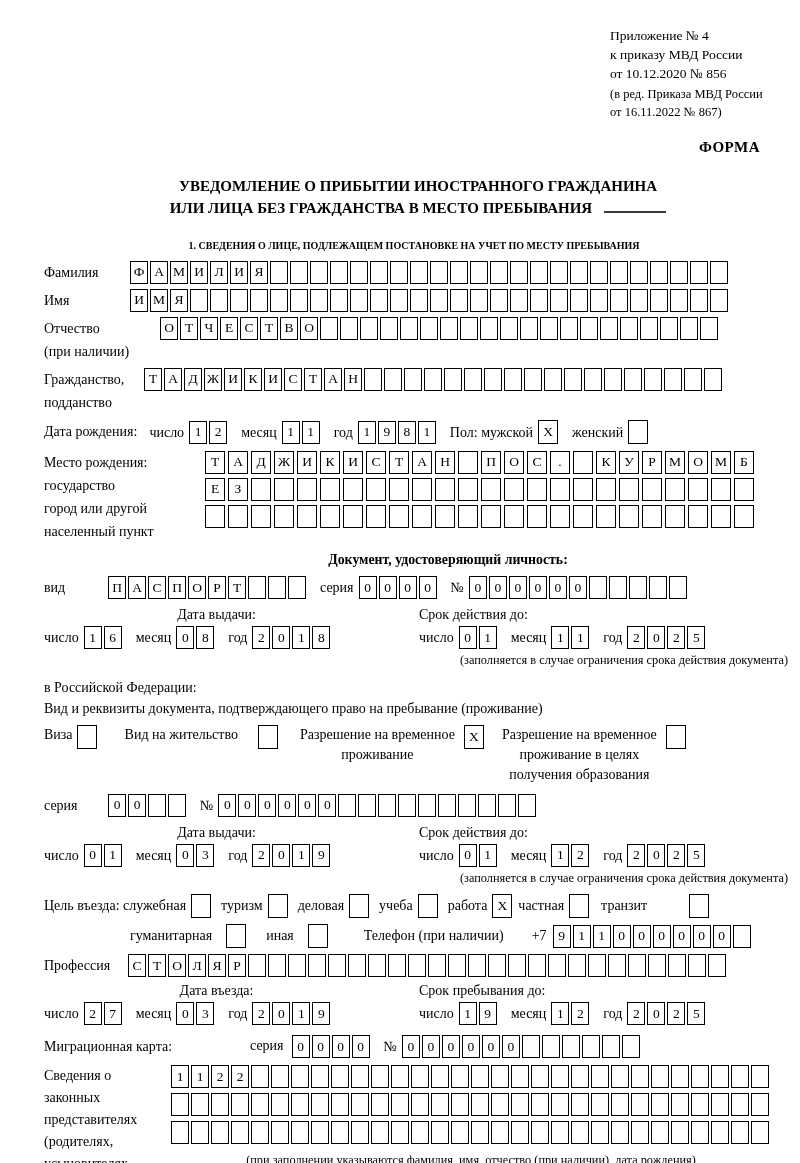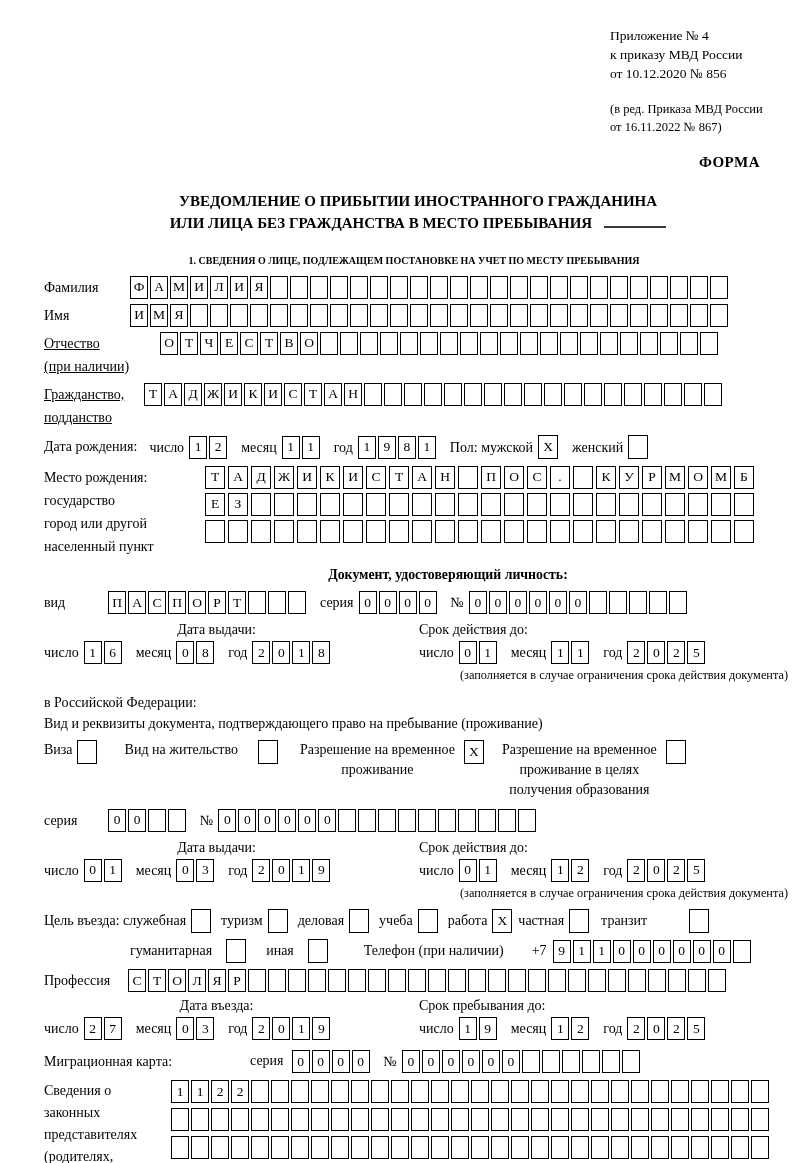--- a/index.html
+++ b/index.html
@@ -5,31 +5,31 @@
   html,body{margin:0;padding:0;background:#fff;}
   .page{
     width:800px;height:1163px;box-sizing:border-box;
     background:#fff;color:#000;
     font-family:"Liberation Serif","DejaVu Serif",serif;
     font-size:14px;line-height:1.35;
     padding:26px 8px 10px 44px;overflow:hidden;position:relative;
   }
   
   .hdr{margin-left:566px;font-size:13.5px;line-height:19px;}
-  .hdr .amend{font-size:12.5px;line-height:18px;margin-top:17px;}
+  .hdr .amend{font-size:12.5px;line-height:18px;margin-top:2px;}
   .forma{font-weight:bold;font-size:15px;text-align:right;padding-right:32px;margin-top:16px;letter-spacing:.5px;}
   
   .title{text-align:center;font-weight:bold;font-size:15px;line-height:22px;margin-top:18px;}
   .title .uline{display:inline-block;width:62px;border-bottom:2.5px solid #3a3a3a;height:14px;margin-left:12px;}
   .sec1{text-align:center;font-weight:bold;font-size:10px;margin-top:20px;margin-right:8px;}
   
   .frow{display:flex;align-items:flex-start;margin:5px 0 5px 0;}
   .lbl{flex:0 0 auto;line-height:23px;}
   .lbl .l2{display:block;}
-  .w86{width:86px;} .w116{width:116px;text-decoration:underline;} .w100{width:100px;text-decoration:underline;} .w64{width:64px;} .w84{width:84px;}
+  .w86{width:86px;} .w116{width:116px;} .w100{width:100px;} .w64{width:64px;} .w84{width:84px;}
   .cells{display:inline-flex;white-space:nowrap;flex:0 0 auto;}
   .cell{
     display:inline-flex;align-items:center;justify-content:center;
     width:16px;height:21px;border:1.6px solid #000;margin-right:2px;
     font-size:13.5px;font-family:"Liberation Serif",serif;
   }
   .cells.w .cell{width:18px;margin-right:3px;}
   .cells.cb .cell{width:18px;height:22px;}
   .s{margin:0 5px 0 12px;line-height:25px;} .s.first{margin-left:0;}
   

